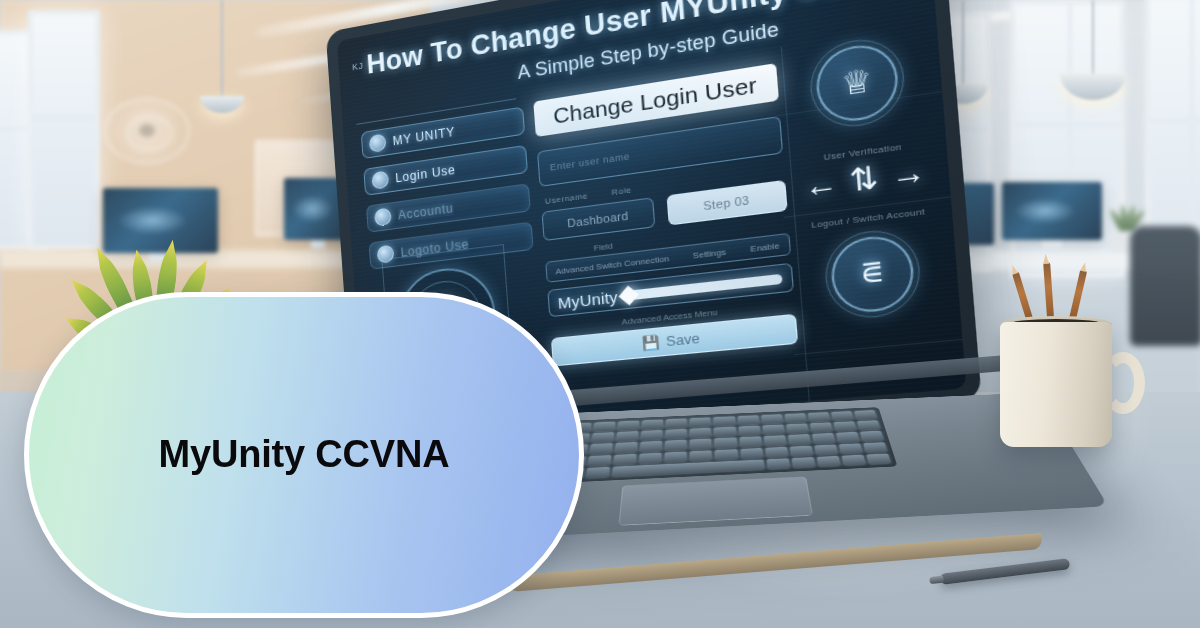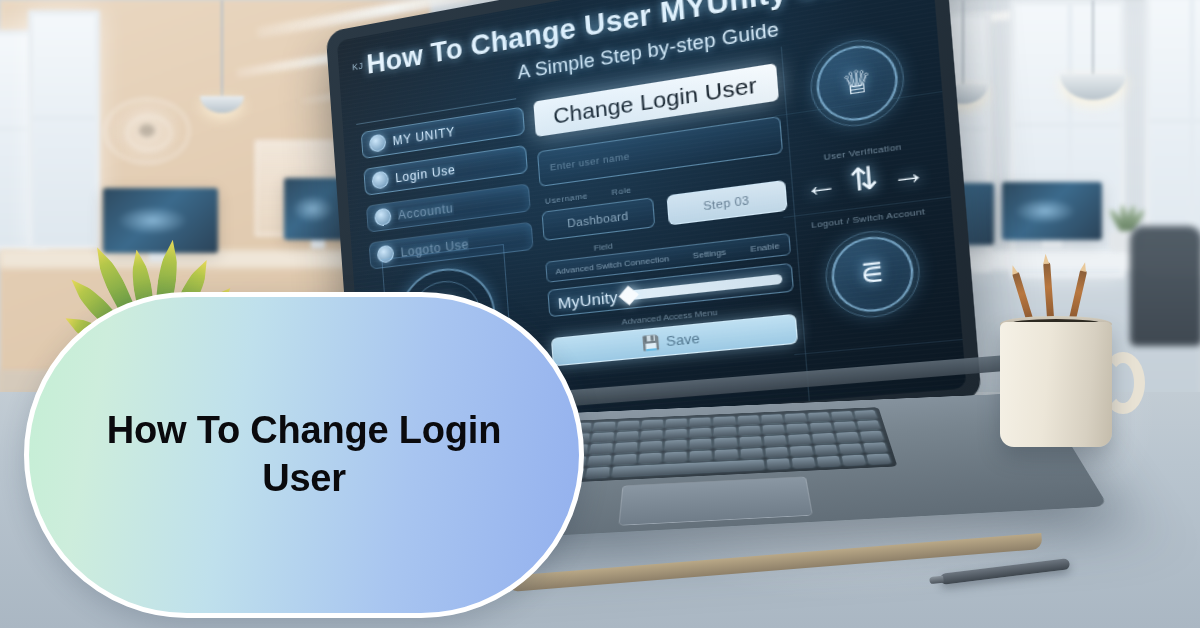--- a/index.html
+++ b/index.html
@@ -563,17 +563,17 @@
     <div class="pencil" style="left:48px;transform:rotate(-4deg) scaleY(1.12)"></div>
     <div class="pencil" style="left:66px;transform:rotate(13deg) scaleY(1.02)"></div>
     <div class="rim"></div>
     <div class="inner"></div>
     <div class="handle"></div>
     <div class="body"></div>
   </div>
 
   <div class="card">
     <div class="card-title">
-      <div>How To Change Login User</div>
+      <div>MyUnity CCVNA</div>
     </div>
   </div>
 
 </div>
 
 </body></html>

